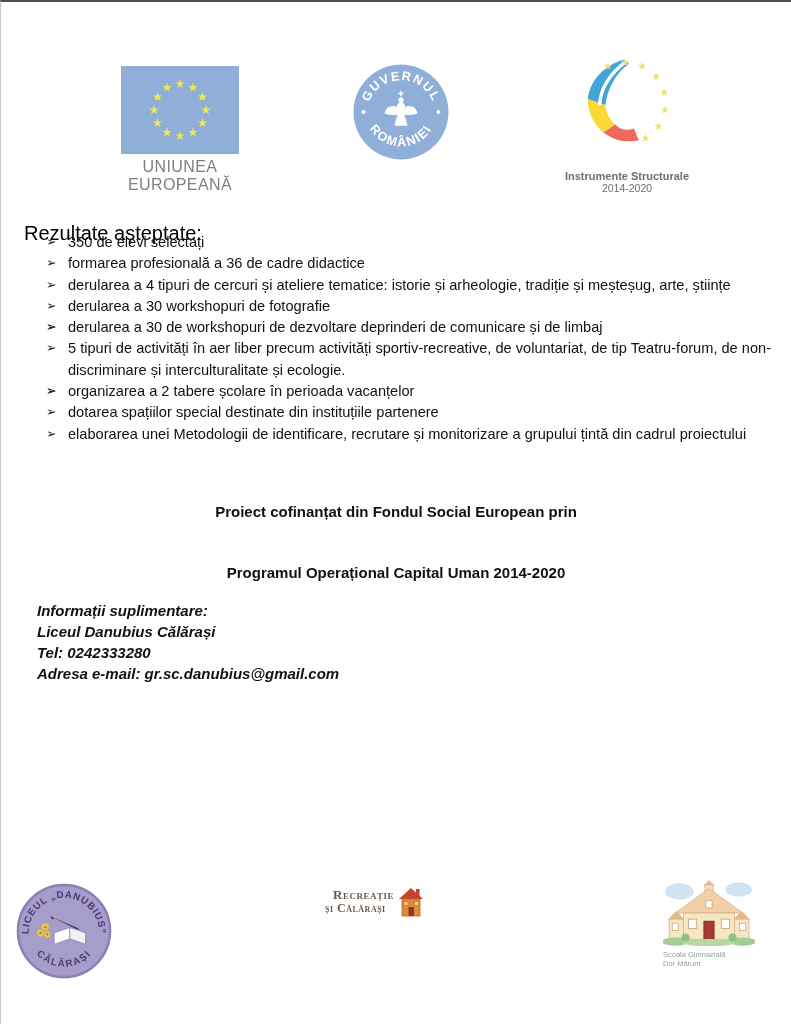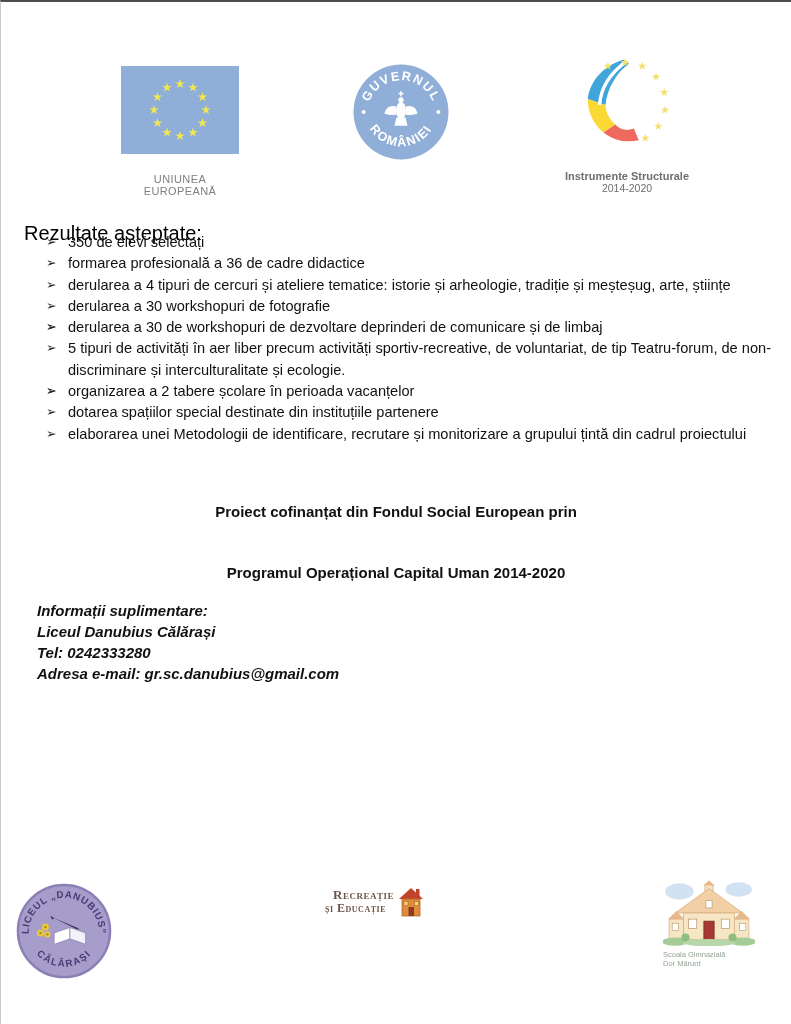--- a/index.html
+++ b/index.html
@@ -9,21 +9,21 @@
     position: relative;
     width: 791px; height: 1024px;
     background: #ffffff;
     border-top: 2px solid #4d4d4f;
     border-left: 1px solid #c6c8ca;
     overflow: hidden;
   }
 
   
   .eu-logo { position: absolute; left: 118px; top: 64px; width: 122px; text-align: center; }
-  .eu-label { margin-top: 15px; font-size: 11px; letter-spacing: .4px; color: #7e8083; }
+  .eu-label { margin-top: 0; font-size: 16px; letter-spacing: .4px; color: #7e8083; }
   .gov-seal { position: absolute; left: 351px; top: 61px; }
   .structural { position: absolute; left: 551px; top: 50px; width: 150px; text-align: center; }
   .structural .swoosh { display: block; margin: 0 auto; }
   .structural-name { font-size: 11px; font-weight: bold; color: #6d6e71; margin-top: 18px; }
   .structural-period { font-size: 10.5px; font-weight: normal; color: #6d6e71; }
 
   
   .results-heading {
     position: absolute; left: 23px; top: 220px;
     font-size: 20px; font-weight: normal; color: #000000;
@@ -190,21 +190,21 @@
       <circle cx="26" cy="52" r="3.6" fill="#E8C93E"></circle>
         <circle cx="26" cy="52" r="1.2" fill="#A8861A"></circle>
       <circle cx="33" cy="53.5" r="3.2" fill="#E8C93E"></circle>
         <circle cx="33" cy="53.5" r="1.1" fill="#A8861A"></circle>
     </g>
   </svg>
 
   <div class="recreatie-logo">
     <div class="recreatie-text">
       <div class="recreatie-l1">Recreație</div>
-      <div class="recreatie-l2">și Educație</div>
+      <div class="recreatie-l2">și Călărași</div>
     </div>
     <svg width="30" height="32" viewBox="0 0 30 32">
       <rect x="20" y="3" width="3.5" height="7" fill="#C4432F"></rect>
       <path d="M3,13 L15,2 L27,13 Z" fill="#C4432F"></path>
       <rect x="6" y="13" width="18" height="17" fill="#E08A3C" stroke="#B06A28" stroke-width="0.8"></rect>
       <rect x="12.5" y="21" width="5.5" height="9" fill="#8C3B22"></rect>
       <rect x="8" y="15.5" width="4" height="4" fill="#F7D774" stroke="#B06A28" stroke-width="0.6"></rect>
       <rect x="18.5" y="15.5" width="4" height="4" fill="#F7D774" stroke="#B06A28" stroke-width="0.6"></rect>
     </svg>
   </div>

